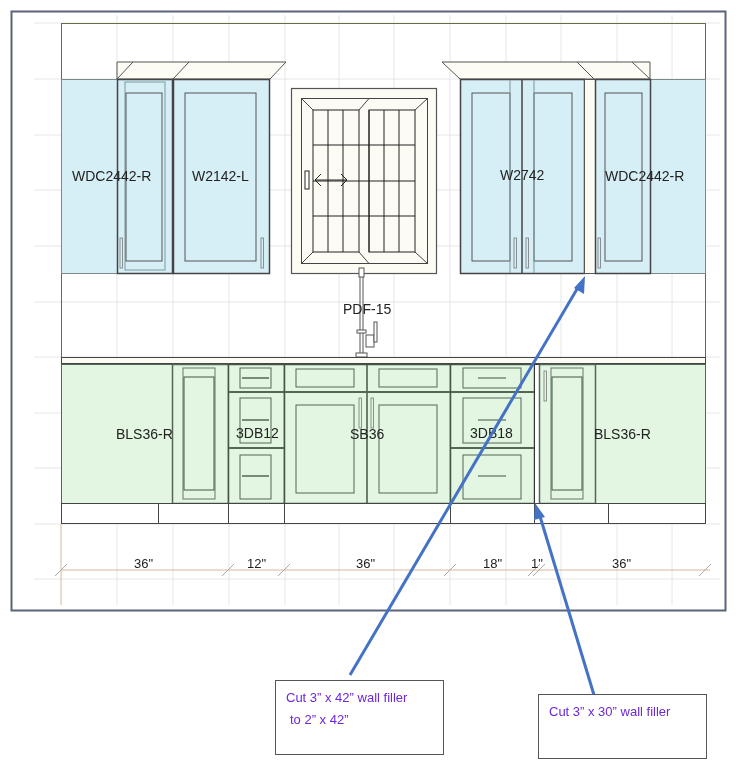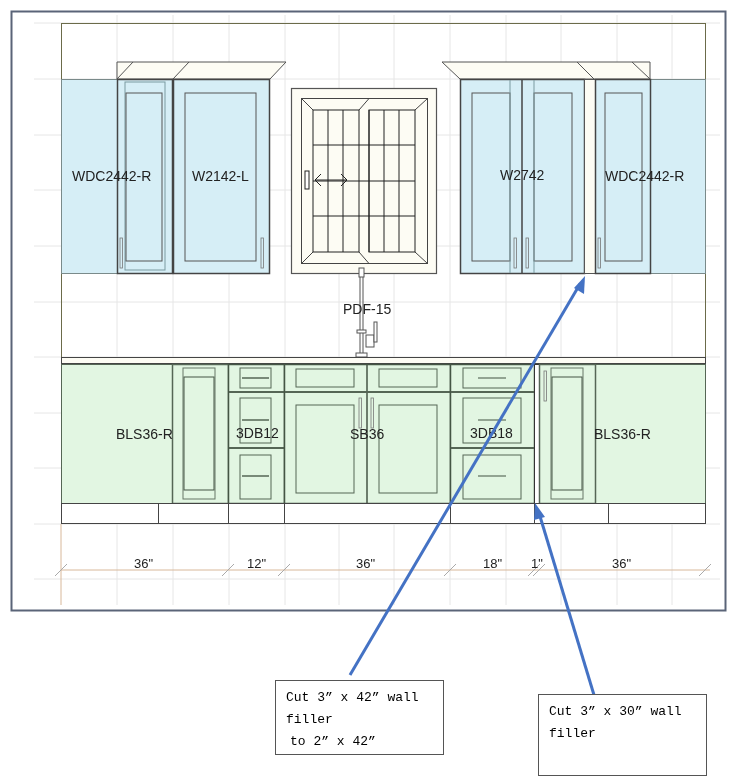--- a/index.html
+++ b/index.html
@@ -1,21 +1,21 @@
 <!DOCTYPE html>
 <html><head>
 <meta charset="utf-8">
 <style>
   html, body { margin: 0; padding: 0; background: #ffffff; }
   body { width: 754px; height: 780px; position: relative; overflow: hidden; font-family: "Liberation Sans", sans-serif; }
   #stage { position: absolute; left: 0; top: 0; }
   .lbl { font-family: "Liberation Sans", sans-serif; font-size: 14px; fill: #222; }
   .dim { font-family: "Liberation Sans", sans-serif; font-size: 13px; fill: #222; }
   .note { position: absolute; background: #fff; border: 1.5px solid #555; box-sizing: border-box;
-          font-family: Liberation Mono, monospace; font-size: 13px; color: #000000; line-height: 22px; padding: 6px 10px; }
+          font-family: Liberation Sans, sans-serif; font-size: 13px; color: #6d28d9; line-height: 22px; padding: 6px 10px; }
   .note .l2 { padding-left: 4px; display: block; }
 </style>
 </head>
 <body>
 
 <svg id="stage" width="754" height="780" viewBox="0 0 754 780" xmlns="http://www.w3.org/2000/svg">
 
   <rect x="11" y="11" width="352" height="0" fill="none"></rect>
   <rect x="11.5" y="11.5" width="714" height="599" fill="#ffffff" stroke="#5a6478" stroke-width="2"></rect>
 
@@ -226,15 +226,15 @@
   <g>
     <line x1="594" y1="695" x2="539" y2="513" stroke="#4472c4" stroke-width="3"></line>
     <polygon points="535,503 545,517 534,520" fill="#4472c4"></polygon>
   </g>
 </svg>
 
 <div class="note" style="left:275px; top:680px; width:169px; height:75px;">
   <span>Cut 3” x 42” wall filler</span>
   <span class="l2">to 2” x 42”</span>
 </div>
-<div class="note" style="left:538px; top:694px; width:169px; height:82px;">
+<div class="note" style="left:538px; top:694px; width:169px; height:65px;">
   <span>Cut 3” x 30” wall filler</span>
 </div>
 
 </body></html>

